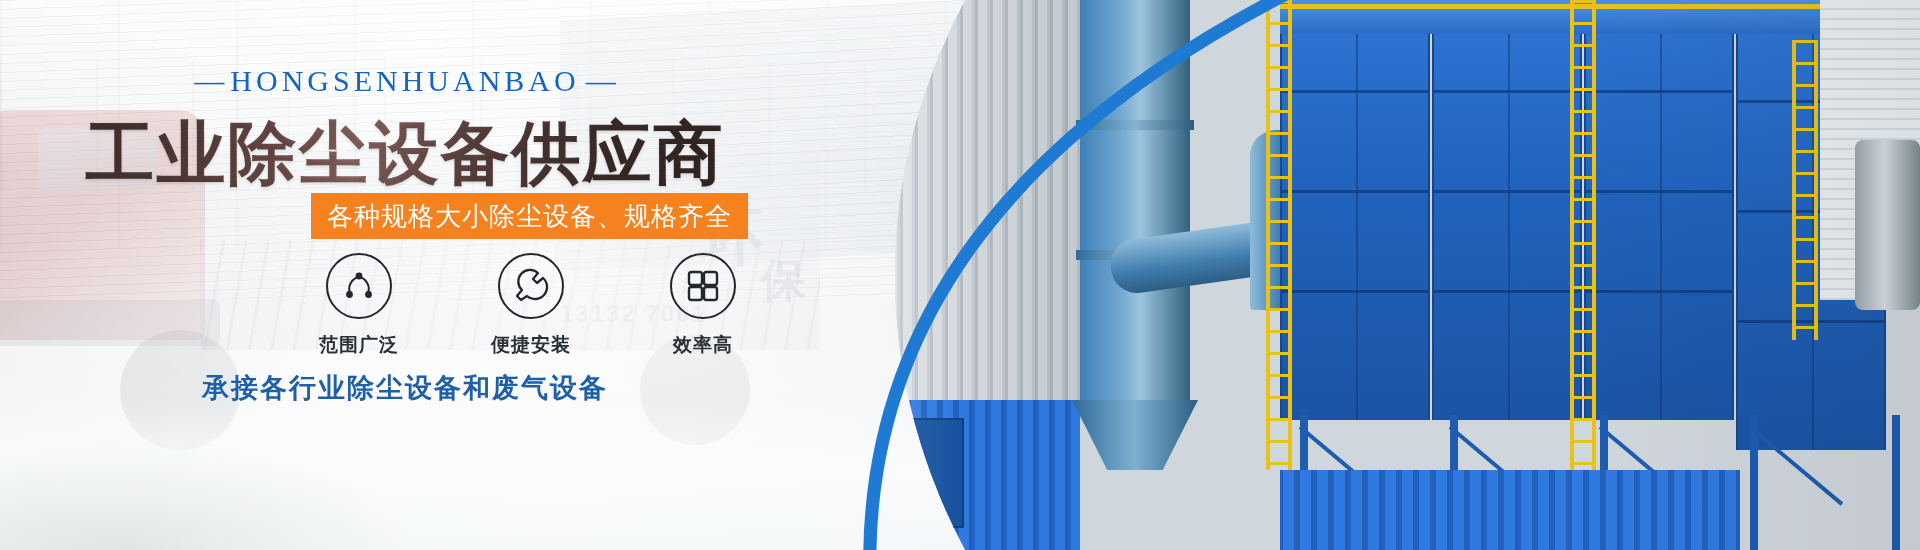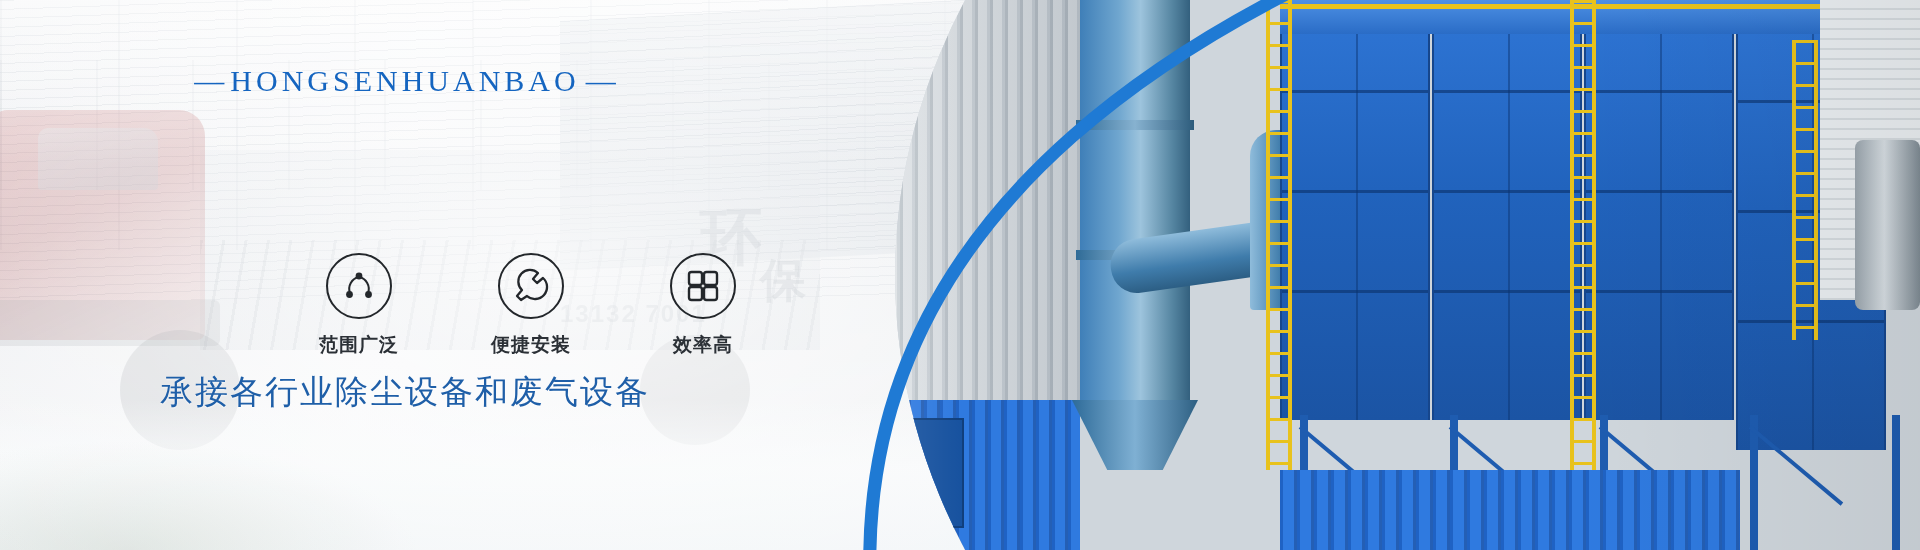--- a/index.html
+++ b/index.html
@@ -314,22 +314,22 @@
     display:flex; align-items:center; justify-content:center;
     background:rgba(255,255,255,0.06);
   }
   .f-label {
     margin-top:13px; font-size:19px; color:#2b3036; letter-spacing:1px; white-space:nowrap;font-weight:bold;
   }
 
   .tagline {
     position:absolute; left:0; top:370px; width:810px;
     text-align:center;
-    font-size:33px;
-    font-weight:400;
+    font-size:27px;
+    font-weight:700;
     color:#1f5fa8;
     letter-spacing:2px;
     white-space:nowrap;
     text-shadow:0 1px 2px rgba(255,255,255,.7);
   }
 </style>
 </head>
 <body>
 
 <div id="banner">
@@ -427,21 +427,25 @@
   <svg class="arc-stroke" viewBox="0 0 1150 550" preserveAspectRatio="none">
     <path d="M 1150,-210 C 400,-60 -20,240 130,760" fill="none" stroke="#1f7ad4" stroke-width="13"></path>
   </svg>
 
   <div class="content">
 
     <div class="eyebrow">
       <span class="dash">—</span><span>HONGSENHUANBAO</span><span class="dash">—</span>
     </div>
 
-
+    <h1 class="title">工业除尘设备供应商</h1>
+
+    <div class="badge">
+      <span>各种规格大小除尘设备、规格齐全</span>
+    </div>
 
     <div class="features">
 
       <div class="feature">
         <div class="f-circle">
           <svg width="40" height="40" viewBox="0 0 40 40">
             <path d="M11 27 A12 12 0 0 1 20 11" fill="none" stroke="#23272b" stroke-width="2" stroke-linecap="round"></path>
             <path d="M20 11 A12 12 0 0 1 29 27" fill="none" stroke="#23272b" stroke-width="2" stroke-linecap="round"></path>
             <circle cx="20" cy="10" r="3.4" fill="#23272b"></circle>
             <circle cx="10.5" cy="28.5" r="3.4" fill="#23272b"></circle>

